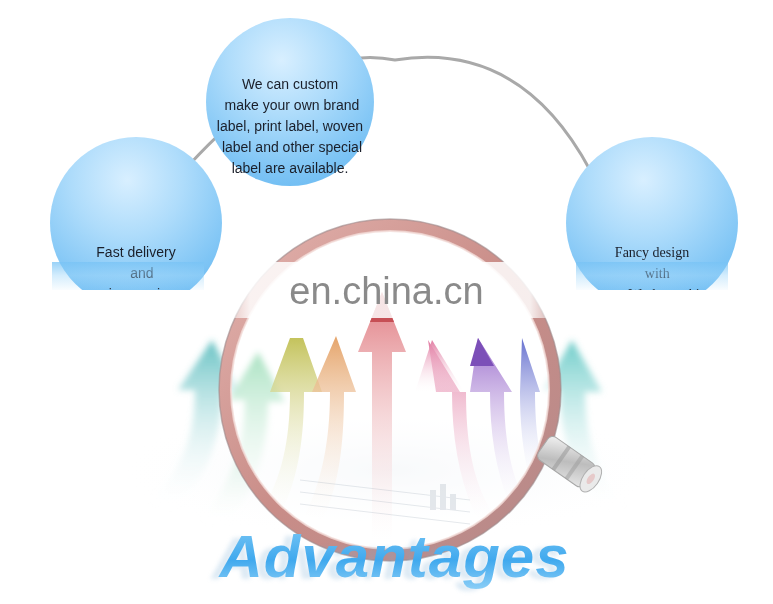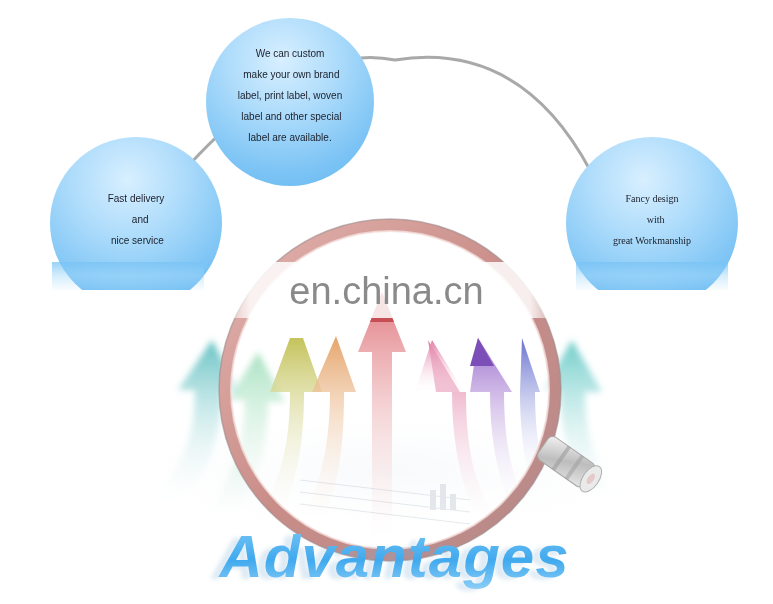--- a/index.html
+++ b/index.html
@@ -22,25 +22,25 @@
     }
     svg.art {
       position: absolute;
       left: 0; top: 0;
     }
     .bubble {
       position: absolute;
       border-radius: 50%;
       background: radial-gradient(circle at 45% 25%, #d8efff 0%, #aedcfb 35%, #7fc5f5 70%, #5fb4f0 100%);
       display: flex;
-      align-items: center;
+      align-items: flex-end;
       justify-content: center;
       text-align: center;
       color: #1a1f2a;
-      font-size: 10px;
+      font-size: 14px;
       line-height: 21px;
     }
     .bubble .txt {
       white-space: pre;
       position: relative;
       top: -4px;
     }
     .reflection {
       position: absolute;
       background: linear-gradient(to bottom, rgba(120,195,245,0.75) 0%, rgba(160,215,250,0.45) 45%, rgba(255,255,255,0) 100%);

